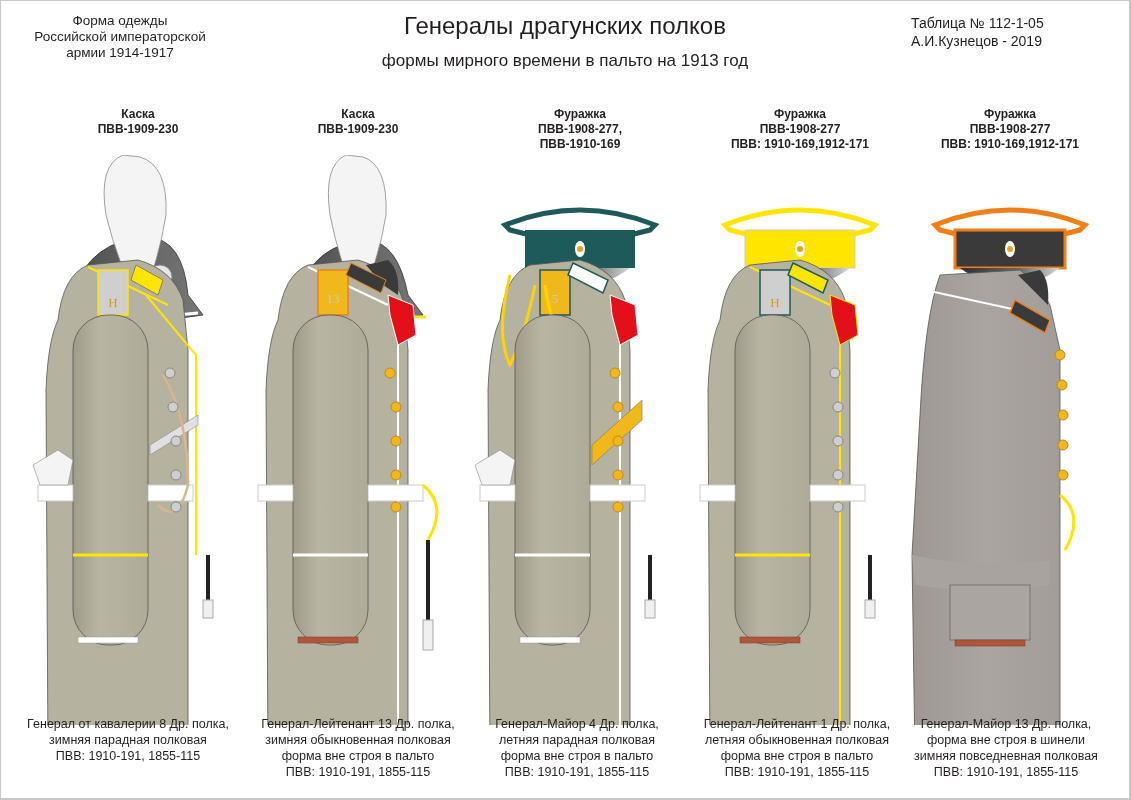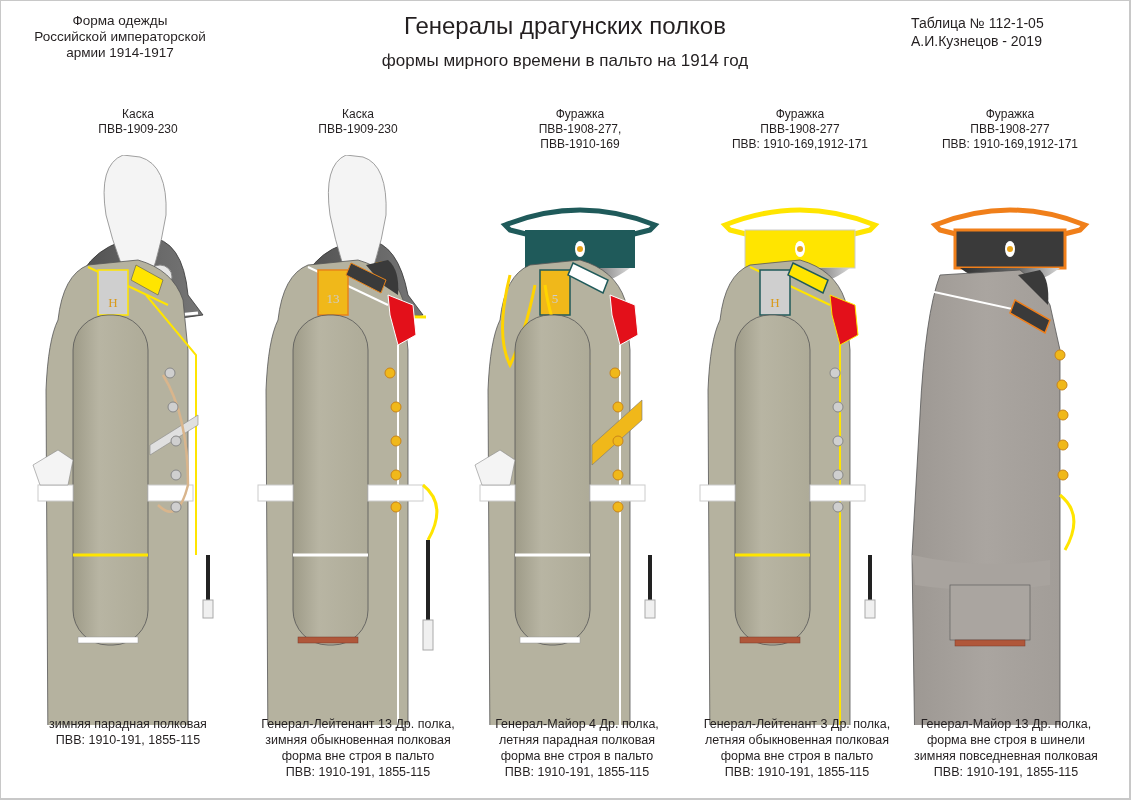--- a/index.html
+++ b/index.html
@@ -6,39 +6,39 @@
   html, body { width: 1131px; height: 800px; background: #ffffff; overflow: hidden; }
   body { font-family: "Liberation Sans", "DejaVu Sans", sans-serif; color: #231f20; position: relative; }
   .frame { position: absolute; left: 0; top: 0; width: 1131px; height: 800px; border: 2px solid #c8c8c8; border-top-width: 1px; border-left-width: 1px; }
   .hdr-left { position: absolute; left: 30px; top: 13px; width: 180px; text-align: center; font-size: 13.5px; line-height: 16px; }
   .hdr-center { position: absolute; left: 300px; top: 12px; width: 530px; text-align: center; }
   .hdr-center .title { font-size: 24px; line-height: 28px; }
   .hdr-center .subtitle { font-size: 17px; line-height: 22px; margin-top: 10px; }
   .hdr-right { position: absolute; right: 20px; top: 14px; width: 200px; text-align: left; font-size: 14px; line-height: 18px; }
 
   .col { position: absolute; top: 107px; width: 220px; }
-  .hat-label { text-align: center; font-size: 12px; line-height: 15px; height: 48px; }
+  .hat-label { text-align: center; font-size: 12px; line-height: 15px; height: 48px; font-weight: bold; }
   .figure { position: relative; width: 220px; height: 560px; }
   .caption { position: absolute; top: 716px; width: 240px; text-align: center; font-size: 12.5px; line-height: 16px; }
   svg { display: block; }
 </style>
 </head>
 <body>
 
 <div class="frame"></div>
 
 <div class="hdr-left">
   <div>Форма одежды</div>
   <div>Российской императорской</div>
   <div>армии  1914-1917</div>
 </div>
 
 <div class="hdr-center">
   <div class="title">Генералы драгунских полков</div>
-  <div class="subtitle">формы мирного времени в пальто  на 1914 год</div>
+  <div class="subtitle">формы мирного времени в пальто  на 1913 год</div>
 </div>
 
 <div class="hdr-right">
   <div>Таблица № 112-1-05</div>
   <div>А.И.Кузнецов - 2019</div>
 </div>
 
 <svg width="0" height="0" style="position:absolute">
   <defs>
     <linearGradient id="sleeveGrad" x1="0" x2="1">
@@ -269,37 +269,38 @@
             <circle cx="163" cy="330" r="5"></circle>
             <circle cx="163" cy="360" r="5"></circle>
         </g>
         <path d="M160 380 Q185 400 165 435" stroke="#ffe500" stroke-width="3" fill="none"></path>
       </g>
     </svg>
   </div>
 </div>
 
 <div class="caption" style="left:8px">
+  <div>Генерал от кавалерии 8 Др. полка,</div>
   <div>зимняя парадная полковая</div>
   <div>ПВВ: 1910-191, 1855-115</div>
 </div>
 <div class="caption" style="left:238px">
   <div>Генерал-Лейтенант 13 Др. полка,</div>
   <div>зимняя обыкновенная полковая</div>
   <div>форма вне строя в пальто</div>
   <div>ПВВ: 1910-191, 1855-115</div>
 </div>
 <div class="caption" style="left:457px">
   <div>Генерал-Майор 4 Др. полка,</div>
   <div>летняя парадная полковая</div>
   <div>форма вне строя в пальто</div>
   <div>ПВВ: 1910-191, 1855-115</div>
 </div>
 <div class="caption" style="left:677px">
-  <div>Генерал-Лейтенант 3 Др. полка,</div>
+  <div>Генерал-Лейтенант 1 Др. полка,</div>
   <div>летняя обыкновенная полковая</div>
   <div>форма вне строя в пальто</div>
   <div>ПВВ: 1910-191, 1855-115</div>
 </div>
 <div class="caption" style="left:886px">
   <div>Генерал-Майор 13  Др. полка,</div>
   <div>форма вне строя в шинели</div>
   <div>зимняя повседневная полковая</div>
   <div>ПВВ: 1910-191, 1855-115</div>
 </div>

